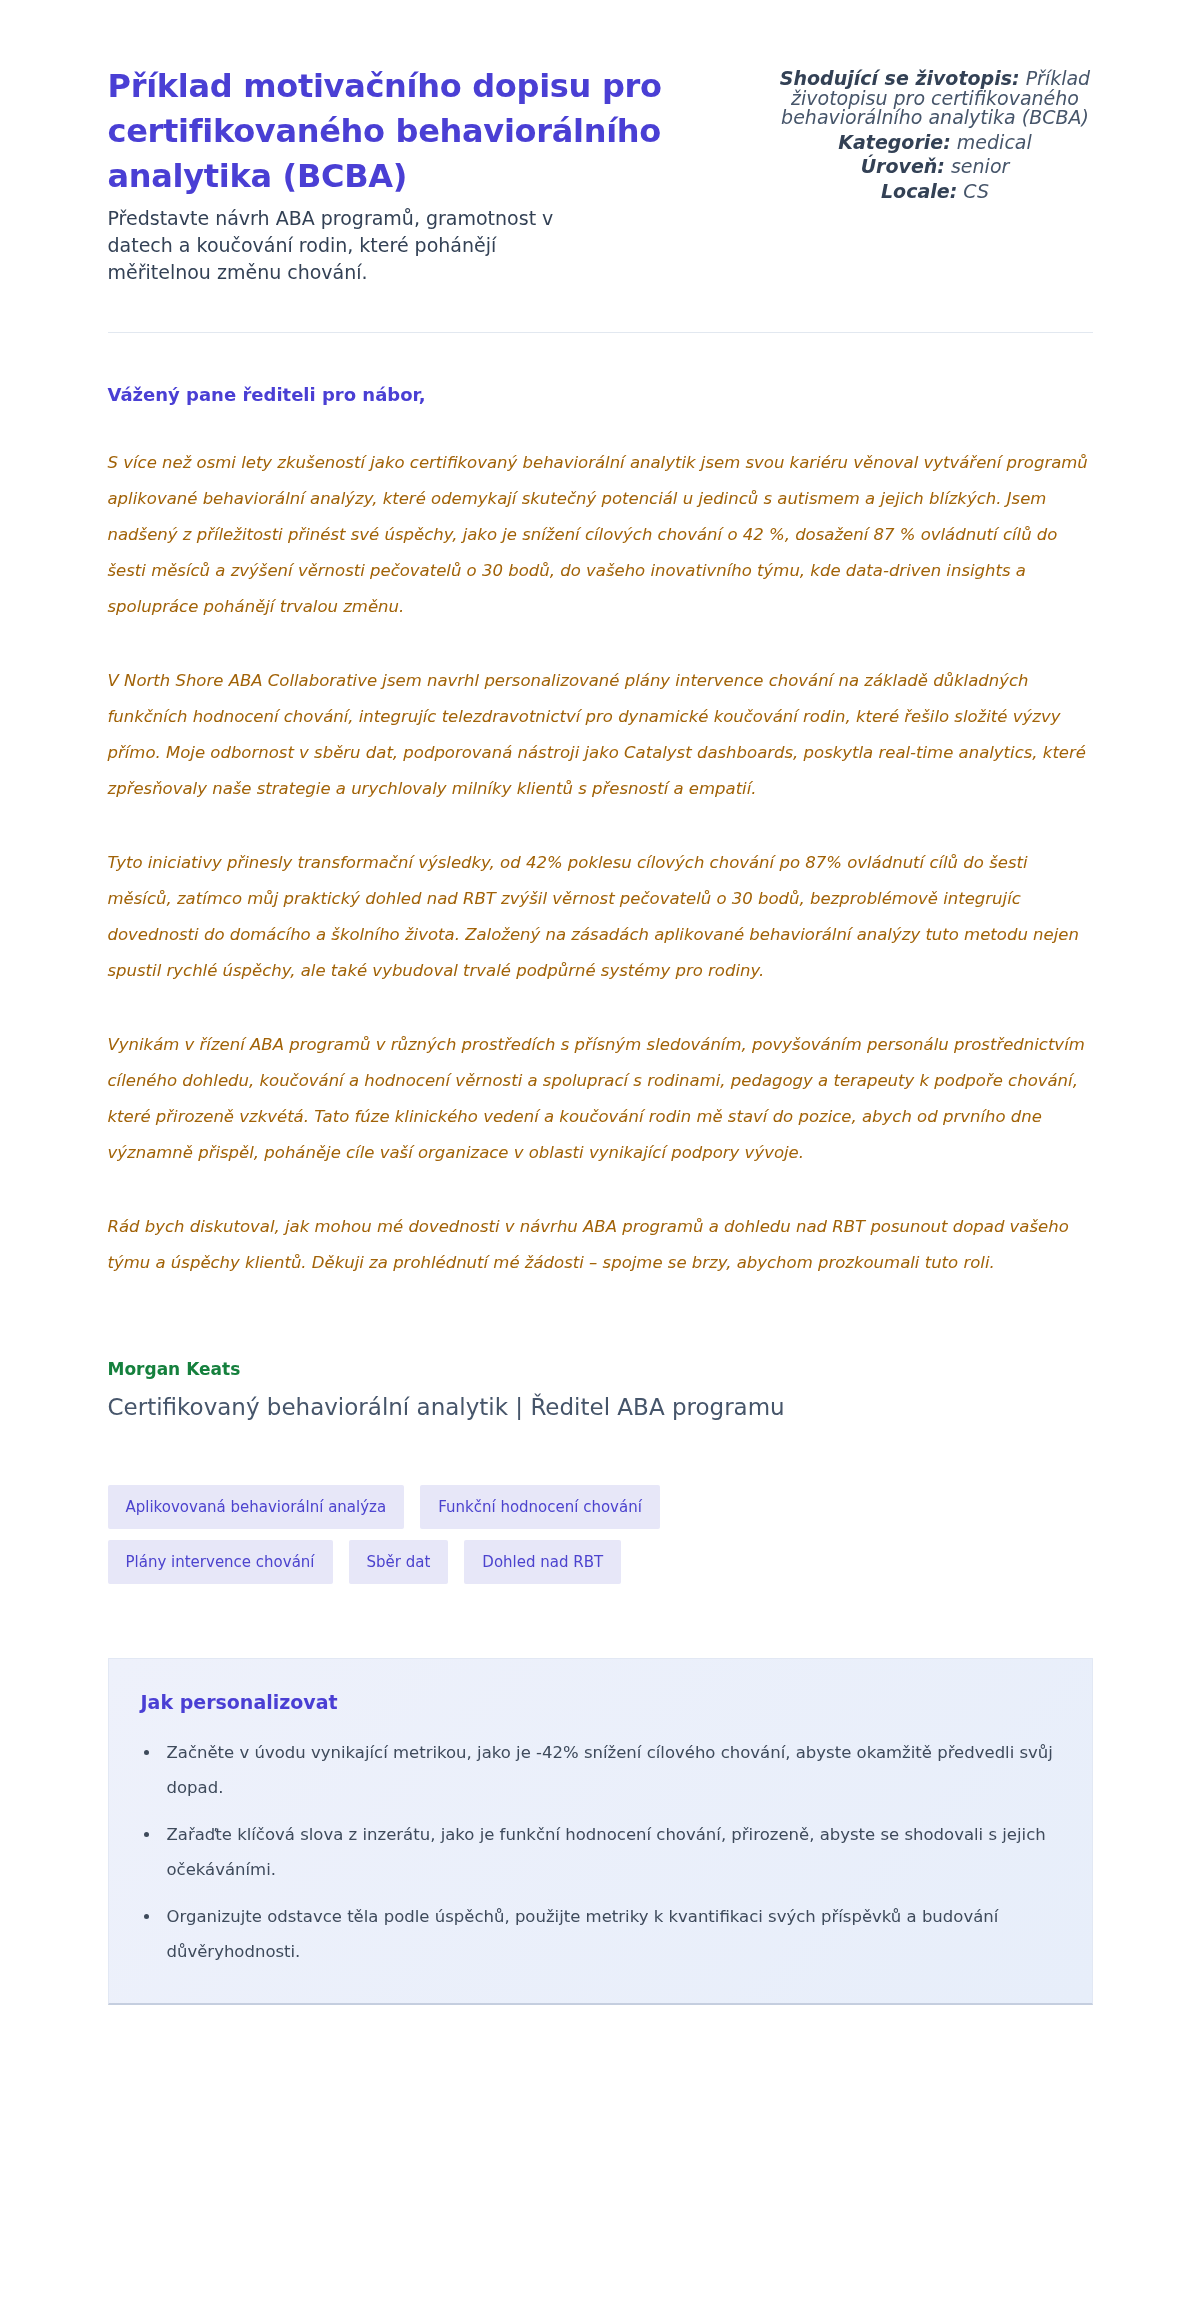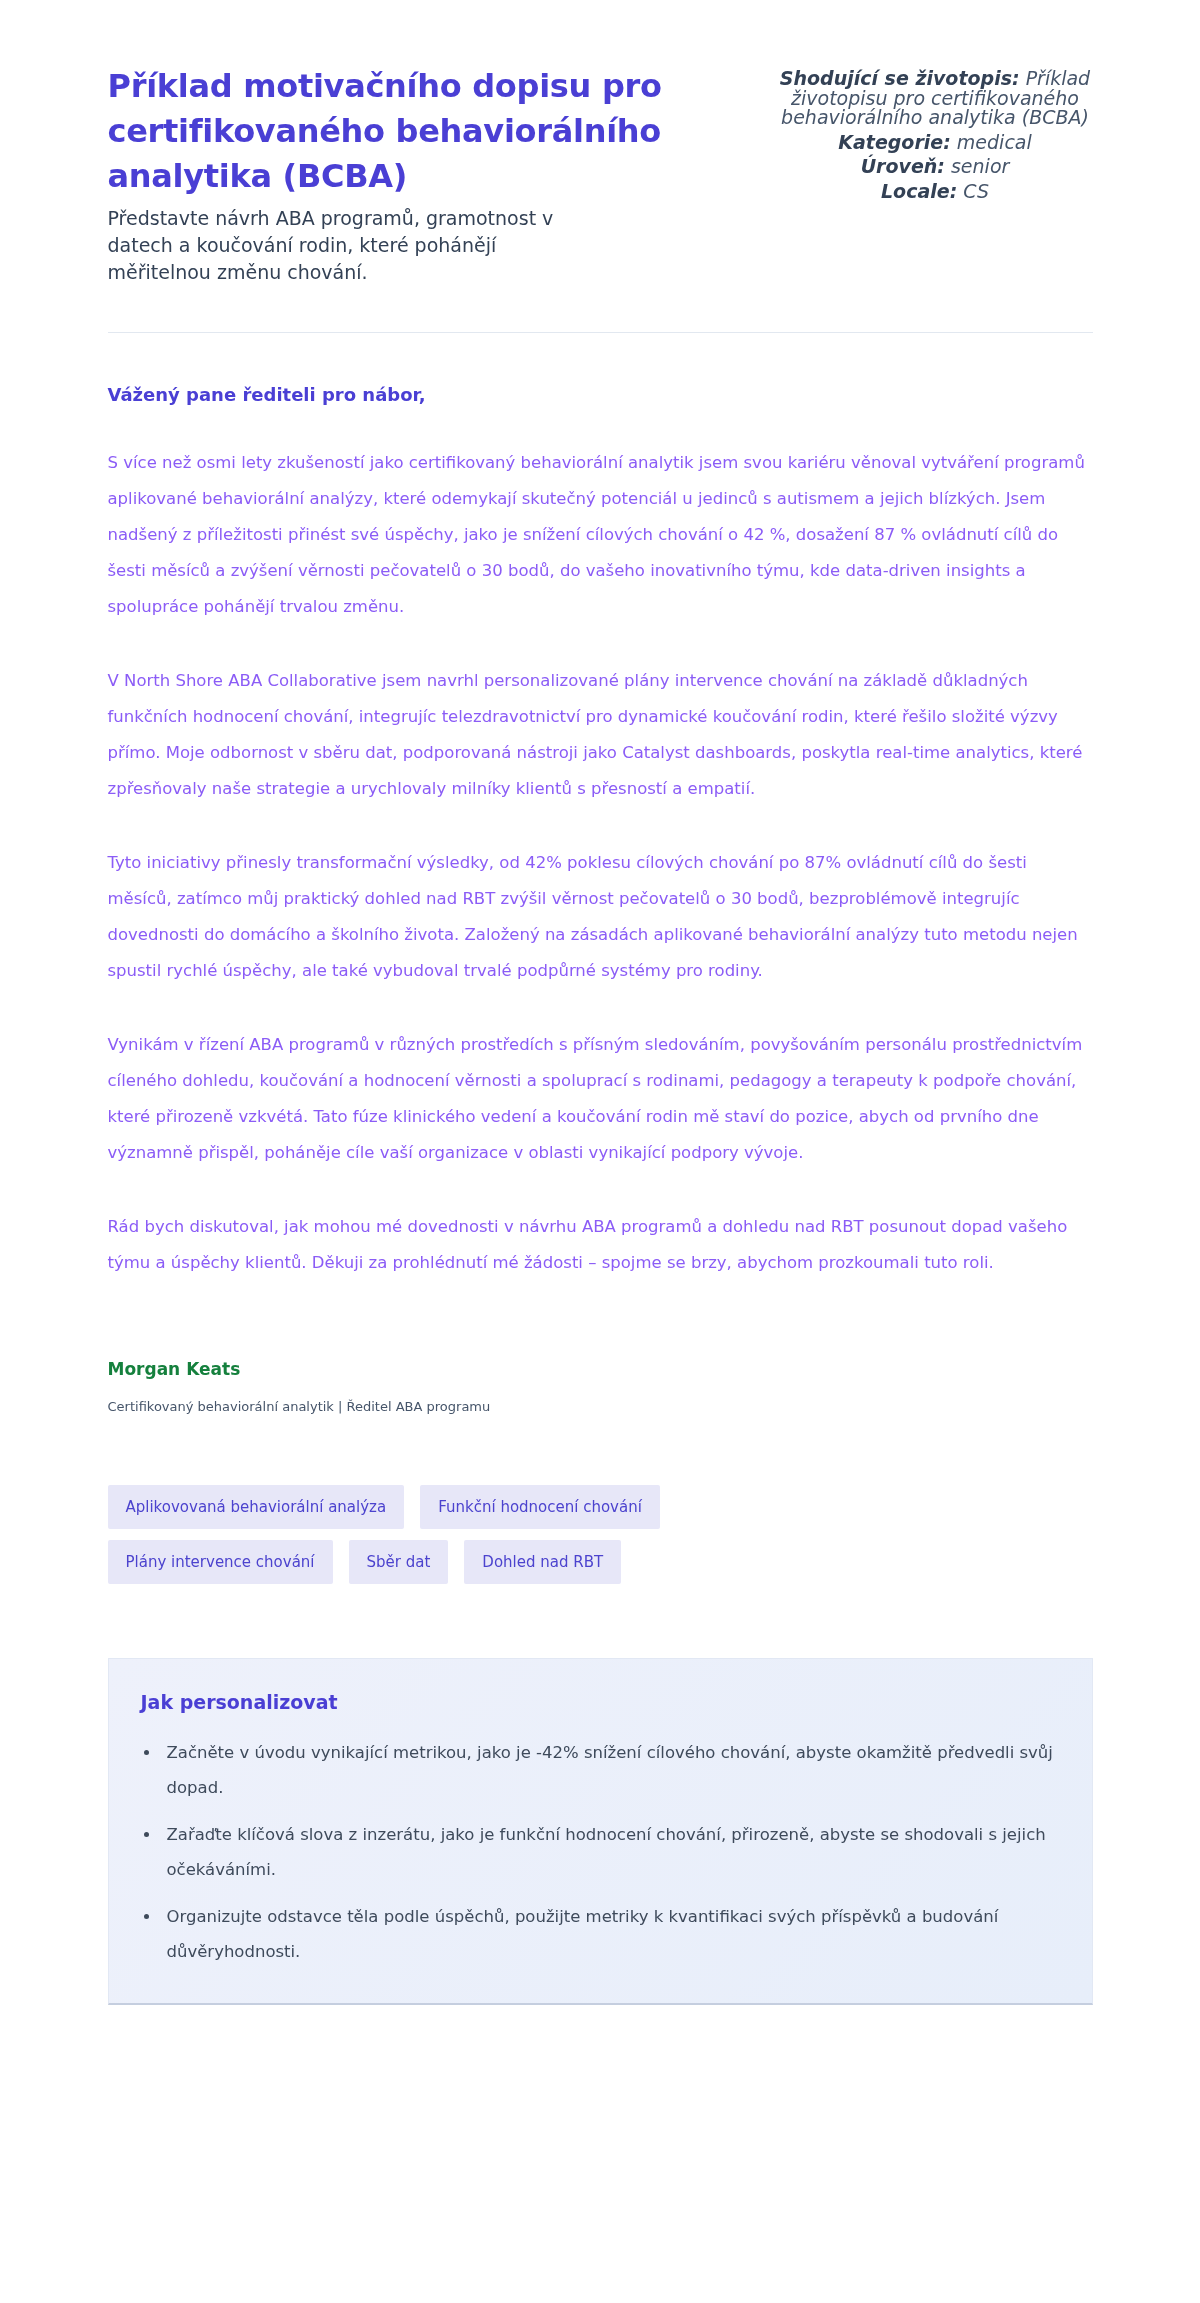--- a/index.html
+++ b/index.html
@@ -65,32 +65,33 @@
     margin-top: 50px;
     font-size: 18px;
     line-height: 24px;
     font-weight: bold;
     color: #4a3fd4;
   }
   .letter p {
     margin: 38px 0 0 0;
     font-size: 16.5px;
     line-height: 36px;
-    color: #8b5cf6;
+    color: #a16207;
+    font-style: italic;
   }
   .sig-name {
     margin-top: 76px;
     font-size: 17px;
     font-weight: bold;
     color: #15803d;
     line-height: 24px;
   }
   .sig-role {
     margin-top: 14px;
-    font-size: 13px;
+    font-size: 23px;
     color: #46556a;
     line-height: 24px;
   }
 
   
   .tags {
     margin-top: 66px;
     display: flex;
     flex-wrap: wrap;
     gap: 11px 16px;

